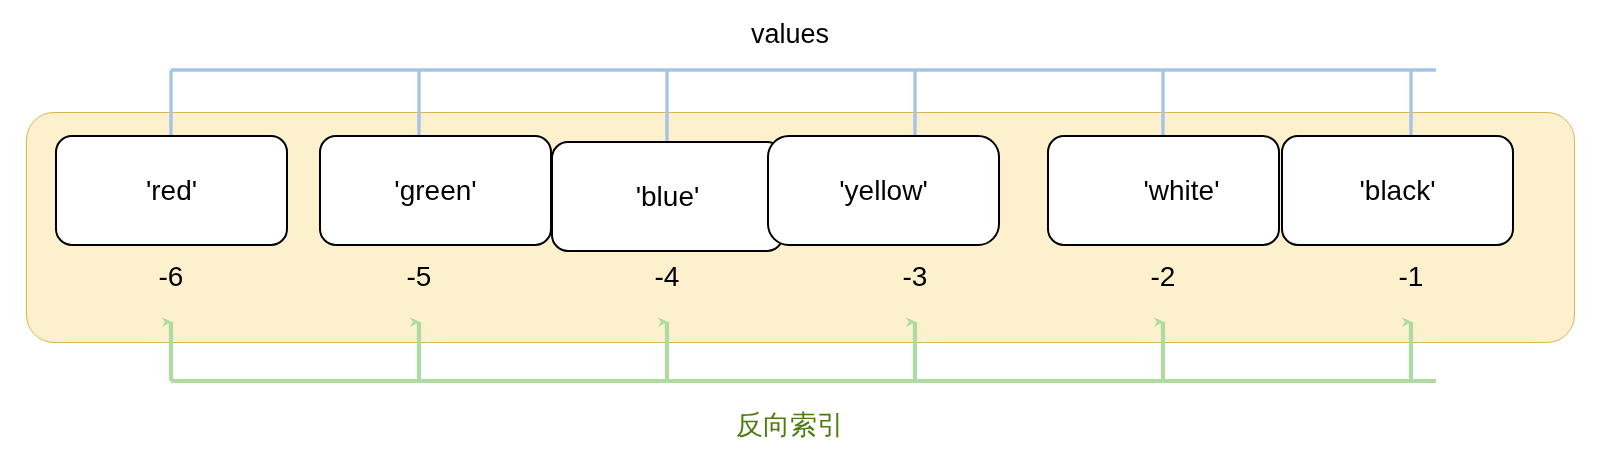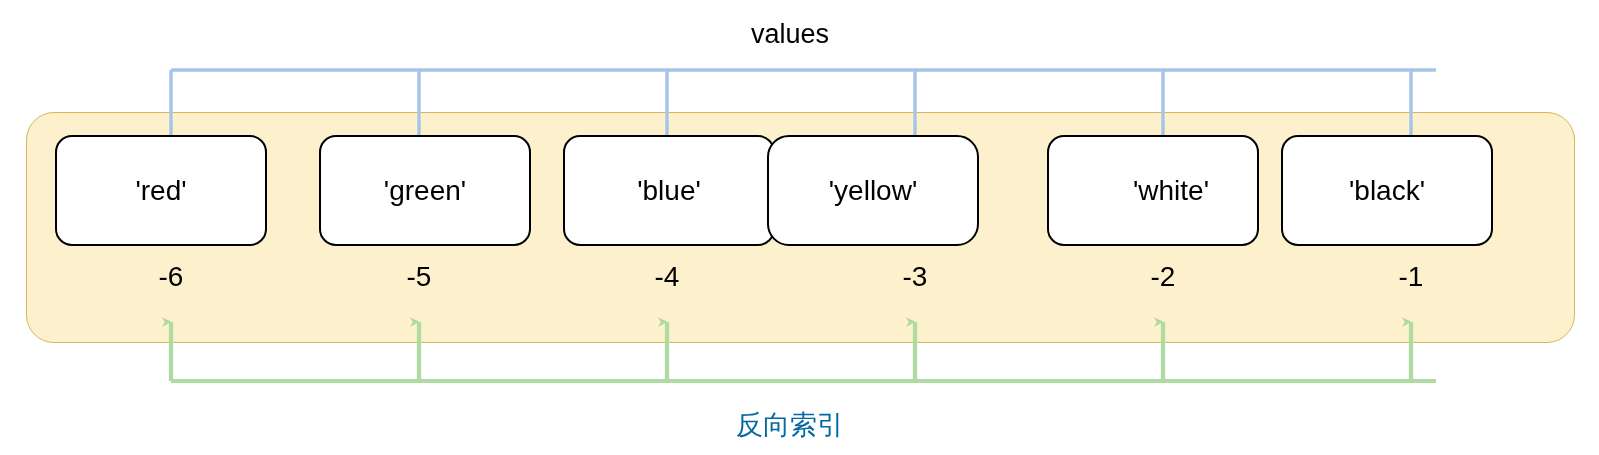--- a/index.html
+++ b/index.html
@@ -37,40 +37,40 @@
     font-size: 27px;
     color: #000000;
     white-space: nowrap;
   }
   .bottomlabel-inner {
     position: absolute;
     left: 790px;
     top: 407px;
     transform: translateX(-50%);
     font-size: 27px;
-    color: #0369a1;
+    color: #4d7c0f;
     white-space: nowrap;
   }
   
   #container {
     position: absolute;
     left: 26px;
     top: 112px;
     width: 1549px;
     height: 231px;
     box-sizing: border-box;
     background: #FCF0CD;
     border: 1.6px solid #D6B656;
     border-radius: 28px;
   }
   
   .cell {
     position: absolute;
     top: 135px;
-    width: 212px;
+    width: 233px;
     height: 111px;
     box-sizing: border-box;
     background: #FFFFFF;
     border: 2.2px solid #000000;
     border-radius: 17px;
     display: flex;
     align-items: center;
     justify-content: center;
   }
   .cell-label {
@@ -138,21 +138,21 @@
   </svg>
 
   <div class="cell" style="left:55px;">
     <span class="cell-label">'red'</span>
   </div>
 
   <div class="cell" style="left:319px;">
     <span class="cell-label">'green'</span>
   </div>
 
-  <div class="cell" style="left:563px;">
+  <div class="cell" style="left:551px;margin-top:6px;">
     <span class="cell-label">'blue'</span>
   </div>
 
   <div class="cell" style="left:767px;border-radius:22px;">
     <span class="cell-label">'yellow'</span>
   </div>
 
   <div class="cell" style="left:1047px;padding-left:36px;">
     <span class="cell-label">'white'</span>
   </div>

